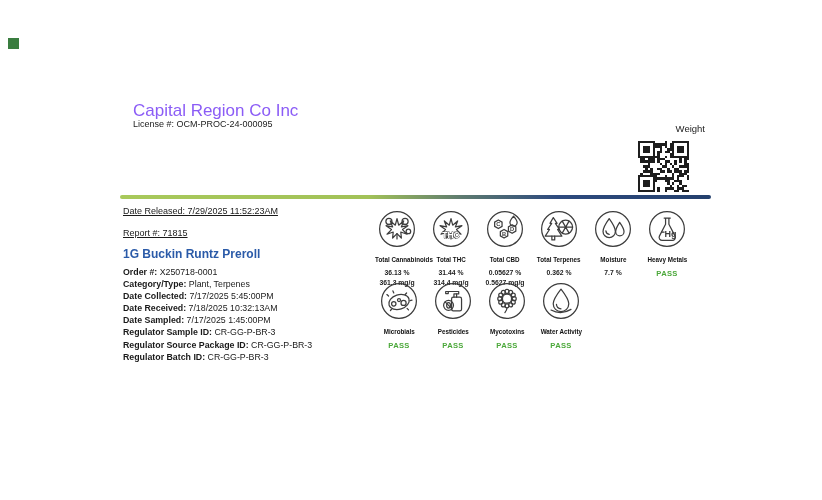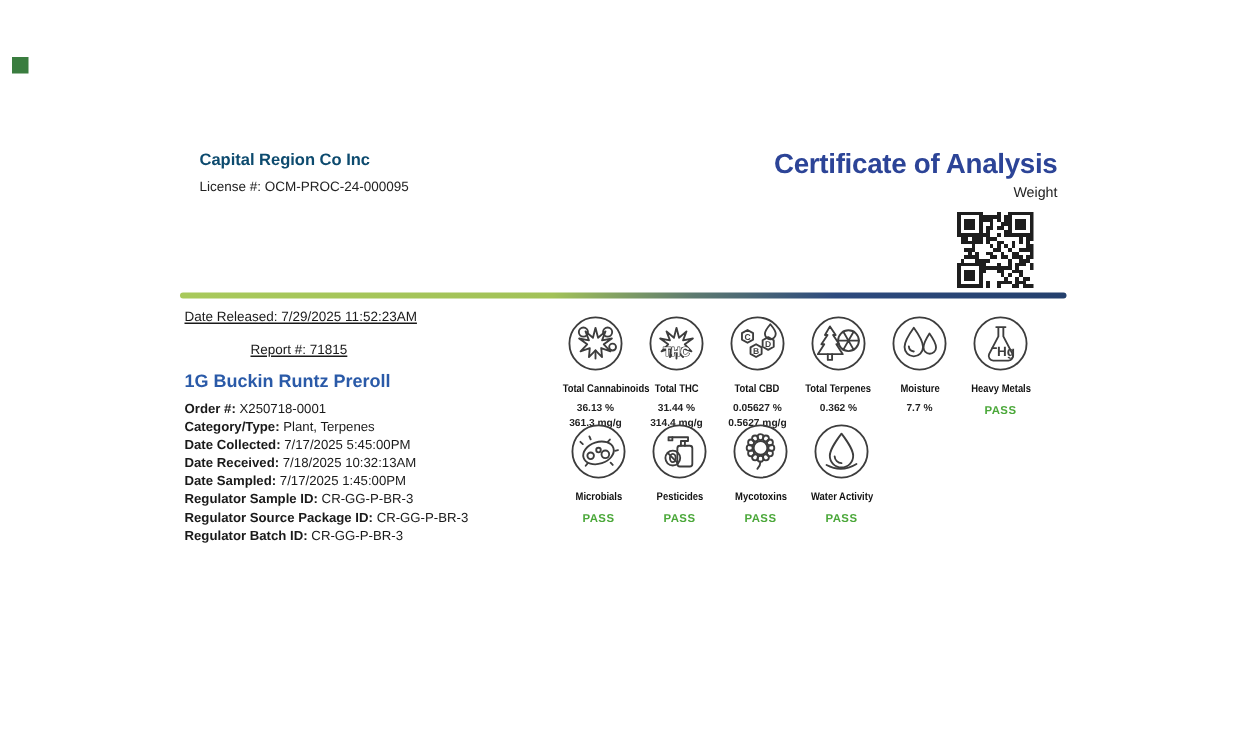--- a/index.html
+++ b/index.html
@@ -3,33 +3,33 @@
 <meta charset="utf-8">
 <style>
   * { margin:0; padding:0; box-sizing:border-box; }
   html,body { background:#ffffff; }
   .page {
     position:relative; width:822px; height:500px; background:#ffffff; overflow:hidden;
     font-family:"Liberation Sans", sans-serif; color:#1a1a1a;
   }
   .corner-square { position:absolute; left:8px; top:38px; width:11px; height:11px; background:#3a7d3f; }
 
-  .company { position:absolute; left:133px; top:101px; font-size:11px; font-weight:bold; color:#0c4a6e; }
+  .company { position:absolute; left:133px; top:101px; font-size:17px; font-weight:normal; color:#8b5cf6; }
   .license { position:absolute; left:133px; top:119px; font-size:9px; color:#222; }
   .coa-title { position:absolute; right:117px; top:98px; font-size:18.5px; font-weight:bold; color:#2c4497; letter-spacing:-0.2px; }
   .final { position:absolute; right:117px; top:123px; font-size:9.5px; color:#222; }
   .qr { position:absolute; left:638px; top:141px; width:51px; height:51px; }
   .qr svg { width:51px; height:51px; shape-rendering:crispEdges; }
 
   .rule { position:absolute; left:120px; top:195px; width:591px; height:3.5px;
     background:linear-gradient(90deg,#a8c95b 0%,#a2c258 42%,#5d7a70 58%,#2d4a7e 74%,#24406d 100%); border-radius:2px; }
 
   .left-col { position:absolute; left:123px; top:206px; width:265px; }
   .plain-row { font-size:9px; color:#1a1a1a;text-decoration:underline; }
-  .row-gap1 { margin-top:12px;margin-left:44px; }
+  .row-gap1 { margin-top:12px; }
   .product { margin-top:9px; font-size:12px; font-weight:bold; color:#2a5aa8; }
   .details { margin-top:5px; }
   .detail-row { font-size:8.8px; line-height:12.1px; color:#1a1a1a; white-space:nowrap; }
   .detail-row .b, .size-row .b { font-weight:bold; }
   .size-row { margin-top:6px; font-size:8.8px; white-space:nowrap; }
 
   .icons-row { position:absolute; display:flex; }
   .row1 { left:370px; top:210px; }
   .row2 { left:372px; top:282px;justify-content:flex-end; }
   .result-cell { width:54px; text-align:center; }
@@ -44,21 +44,20 @@
   .pass { margin-top:3px; font-size:7.6px; font-weight:bold; color:#4ba83a; letter-spacing:0.3px; }
 </style>
 </head>
 <body>
 
 <div class="page">
   <div class="corner-square"></div>
 
   <div class="company">Capital Region Co Inc</div>
   <div class="license">License #: OCM-PROC-24-000095</div>
-  <div class="coa-title">Certificate of Analysis</div>
   <div class="final">Weight</div>
 
   <div class="qr">
     <svg id="qr-svg" viewBox="0 0 21 21">
         <g fill="#1e1e1e">
           <rect x="0" y="0" width="1" height="1"></rect>
           <rect x="0" y="1" width="1" height="1"></rect>
           <rect x="0" y="2" width="1" height="1"></rect>
           <rect x="0" y="3" width="1" height="1"></rect>
           <rect x="0" y="4" width="1" height="1"></rect>

